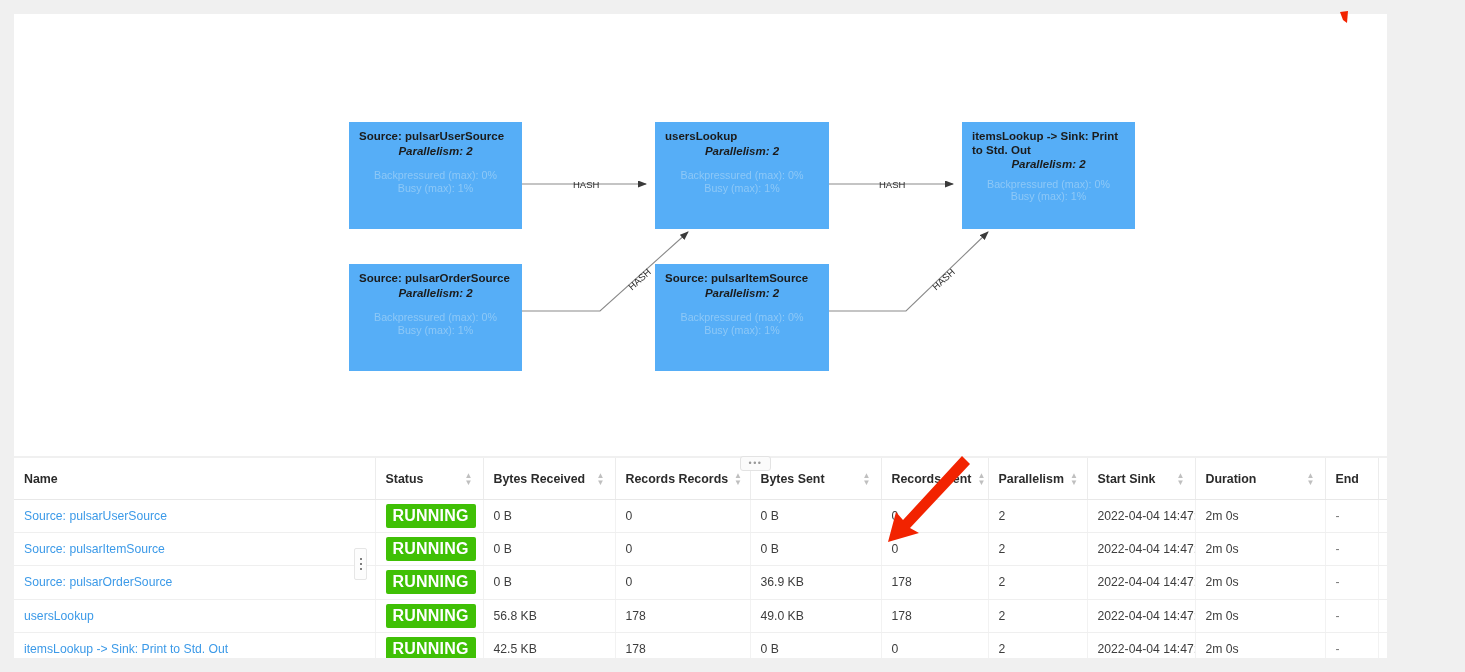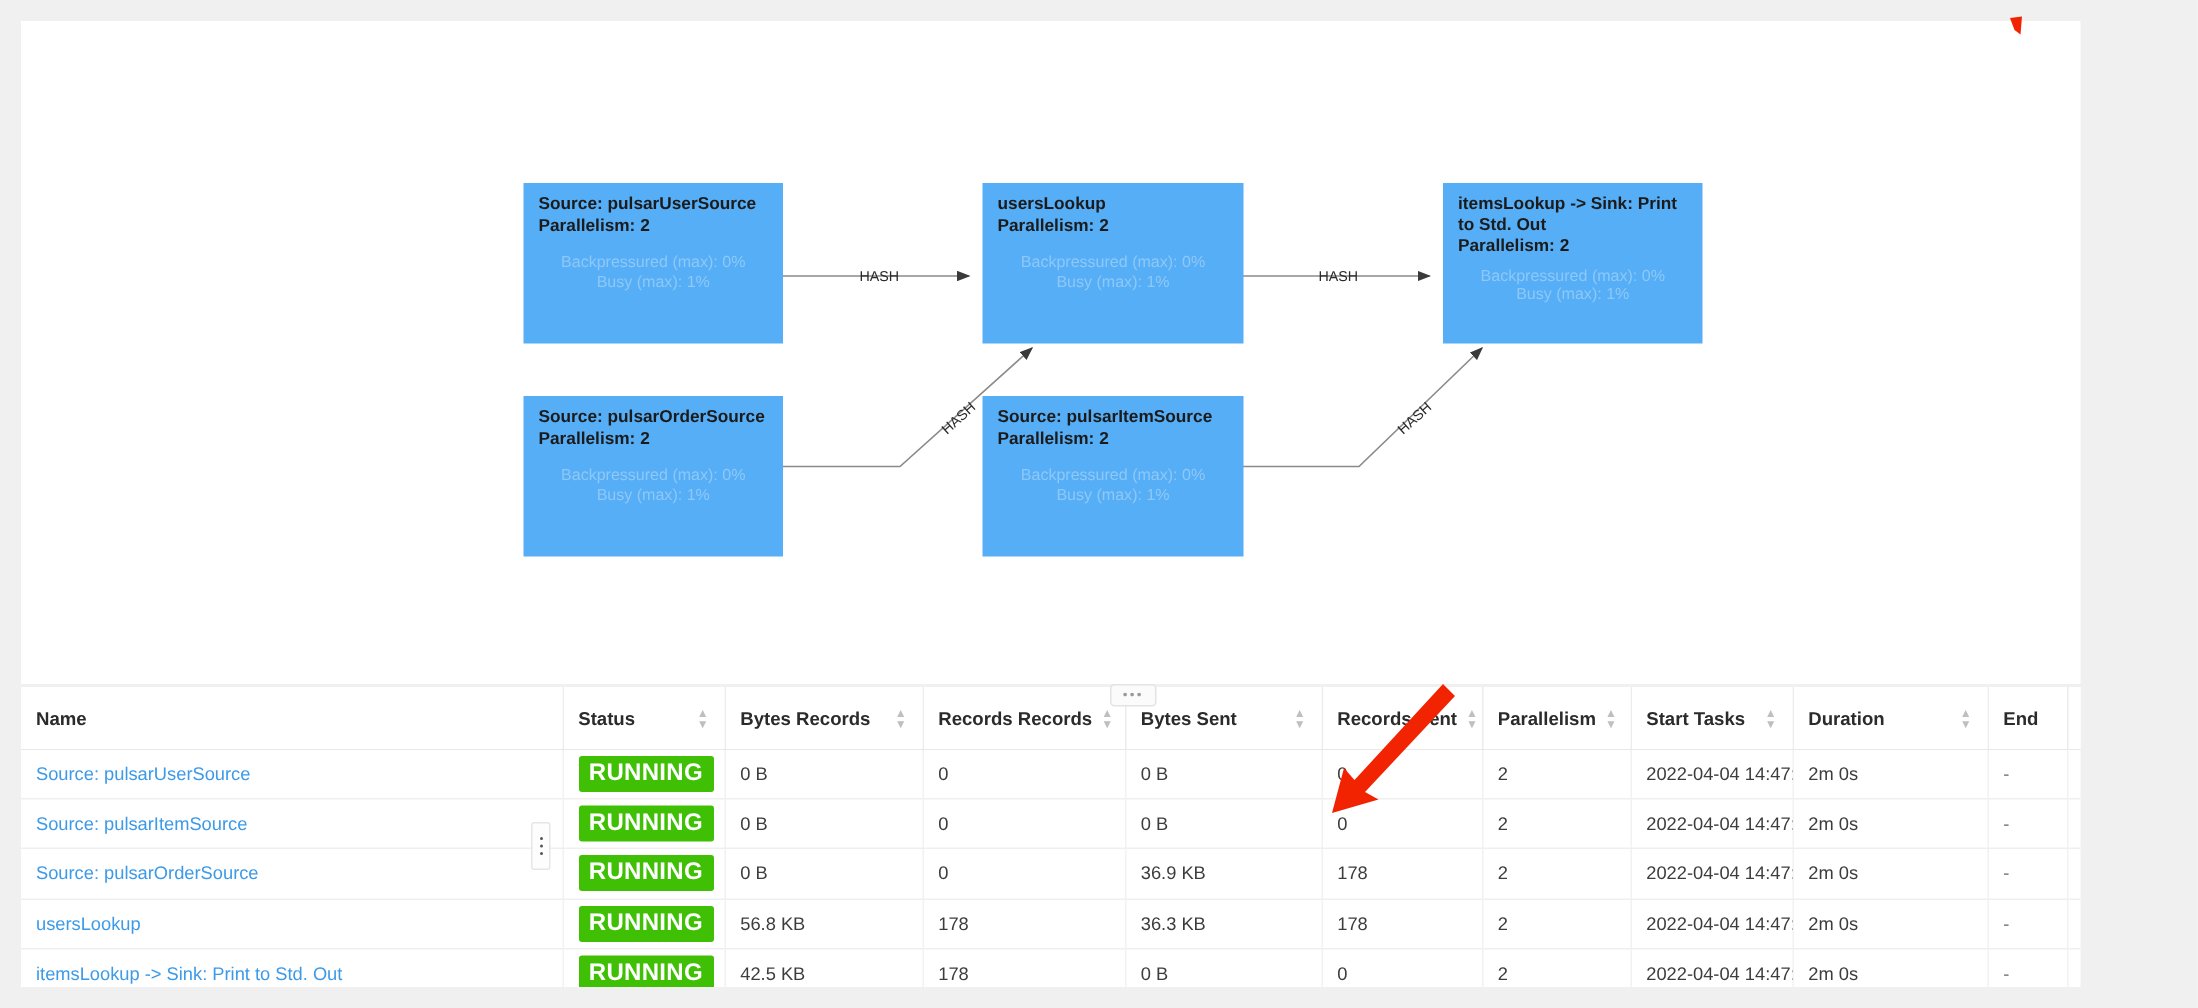--- a/index.html
+++ b/index.html
@@ -44,21 +44,22 @@
     font-size: 11.5px;
     font-weight: bold;
     color: #1b1b1b;
     text-align: left;
     margin-bottom: 1px;
   }
   .node-par {
     font-size: 11.5px;
     font-weight: bold;
     color: #1b1b1b;
-    text-align: left;
+    text-align: center;
+    font-style: italic;
   }
   .node-metrics {
     margin-top: 11px;
     font-size: 10.7px;
     color: #8dc8f7;
     text-align: center;
   }
   .node-metrics div { white-space: nowrap; }
 
   .edge-label {
@@ -353,21 +354,21 @@
             <div class="thwrap">
                 <span>Status</span>
               <span class="sorter">
                   <span>▲</span>
                   <span>▼</span>
                 </span>
               </div>
           </th>
           <th>
             <div class="thwrap">
-                <span>Bytes Records</span>
+                <span>Bytes Received</span>
               <span class="sorter">
                   <span>▲</span>
                   <span>▼</span>
                 </span>
               </div>
           </th>
           <th>
             <div class="thwrap">
                 <span>Records Records</span>
               <span class="sorter">
@@ -398,21 +399,21 @@
             <div class="thwrap">
                 <span>Parallelism</span>
               <span class="sorter">
                   <span>▲</span>
                   <span>▼</span>
                 </span>
               </div>
           </th>
           <th>
             <div class="thwrap">
-                <span>Start Tasks</span>
+                <span>Start Sink</span>
               <span class="sorter">
                   <span>▲</span>
                   <span>▼</span>
                 </span>
               </div>
           </th>
           <th>
             <div class="thwrap">
                 <span>Duration</span>
               <span class="sorter">
@@ -471,21 +472,21 @@
           <td>2022-04-04 14:47:14</td>
           <td>2m 0s</td>
           <td class="muted">-</td>
           <td class="tasks-col"><span class="badge-task">2</span></td>
         </tr>
         <tr>
           <td class="namecell"><a href="#">usersLookup</a></td>
           <td><span class="badge-running">RUNNING</span></td>
           <td>56.8 KB</td>
           <td>178</td>
-          <td>36.3 KB</td>
+          <td>49.0 KB</td>
           <td>178</td>
           <td>2</td>
           <td>2022-04-04 14:47:14</td>
           <td>2m 0s</td>
           <td class="muted">-</td>
           <td class="tasks-col"><span class="badge-task">2</span></td>
         </tr>
         <tr>
           <td class="namecell"><a href="#">itemsLookup -&gt; Sink: Print to Std. Out</a></td>
           <td><span class="badge-running">RUNNING</span></td>

